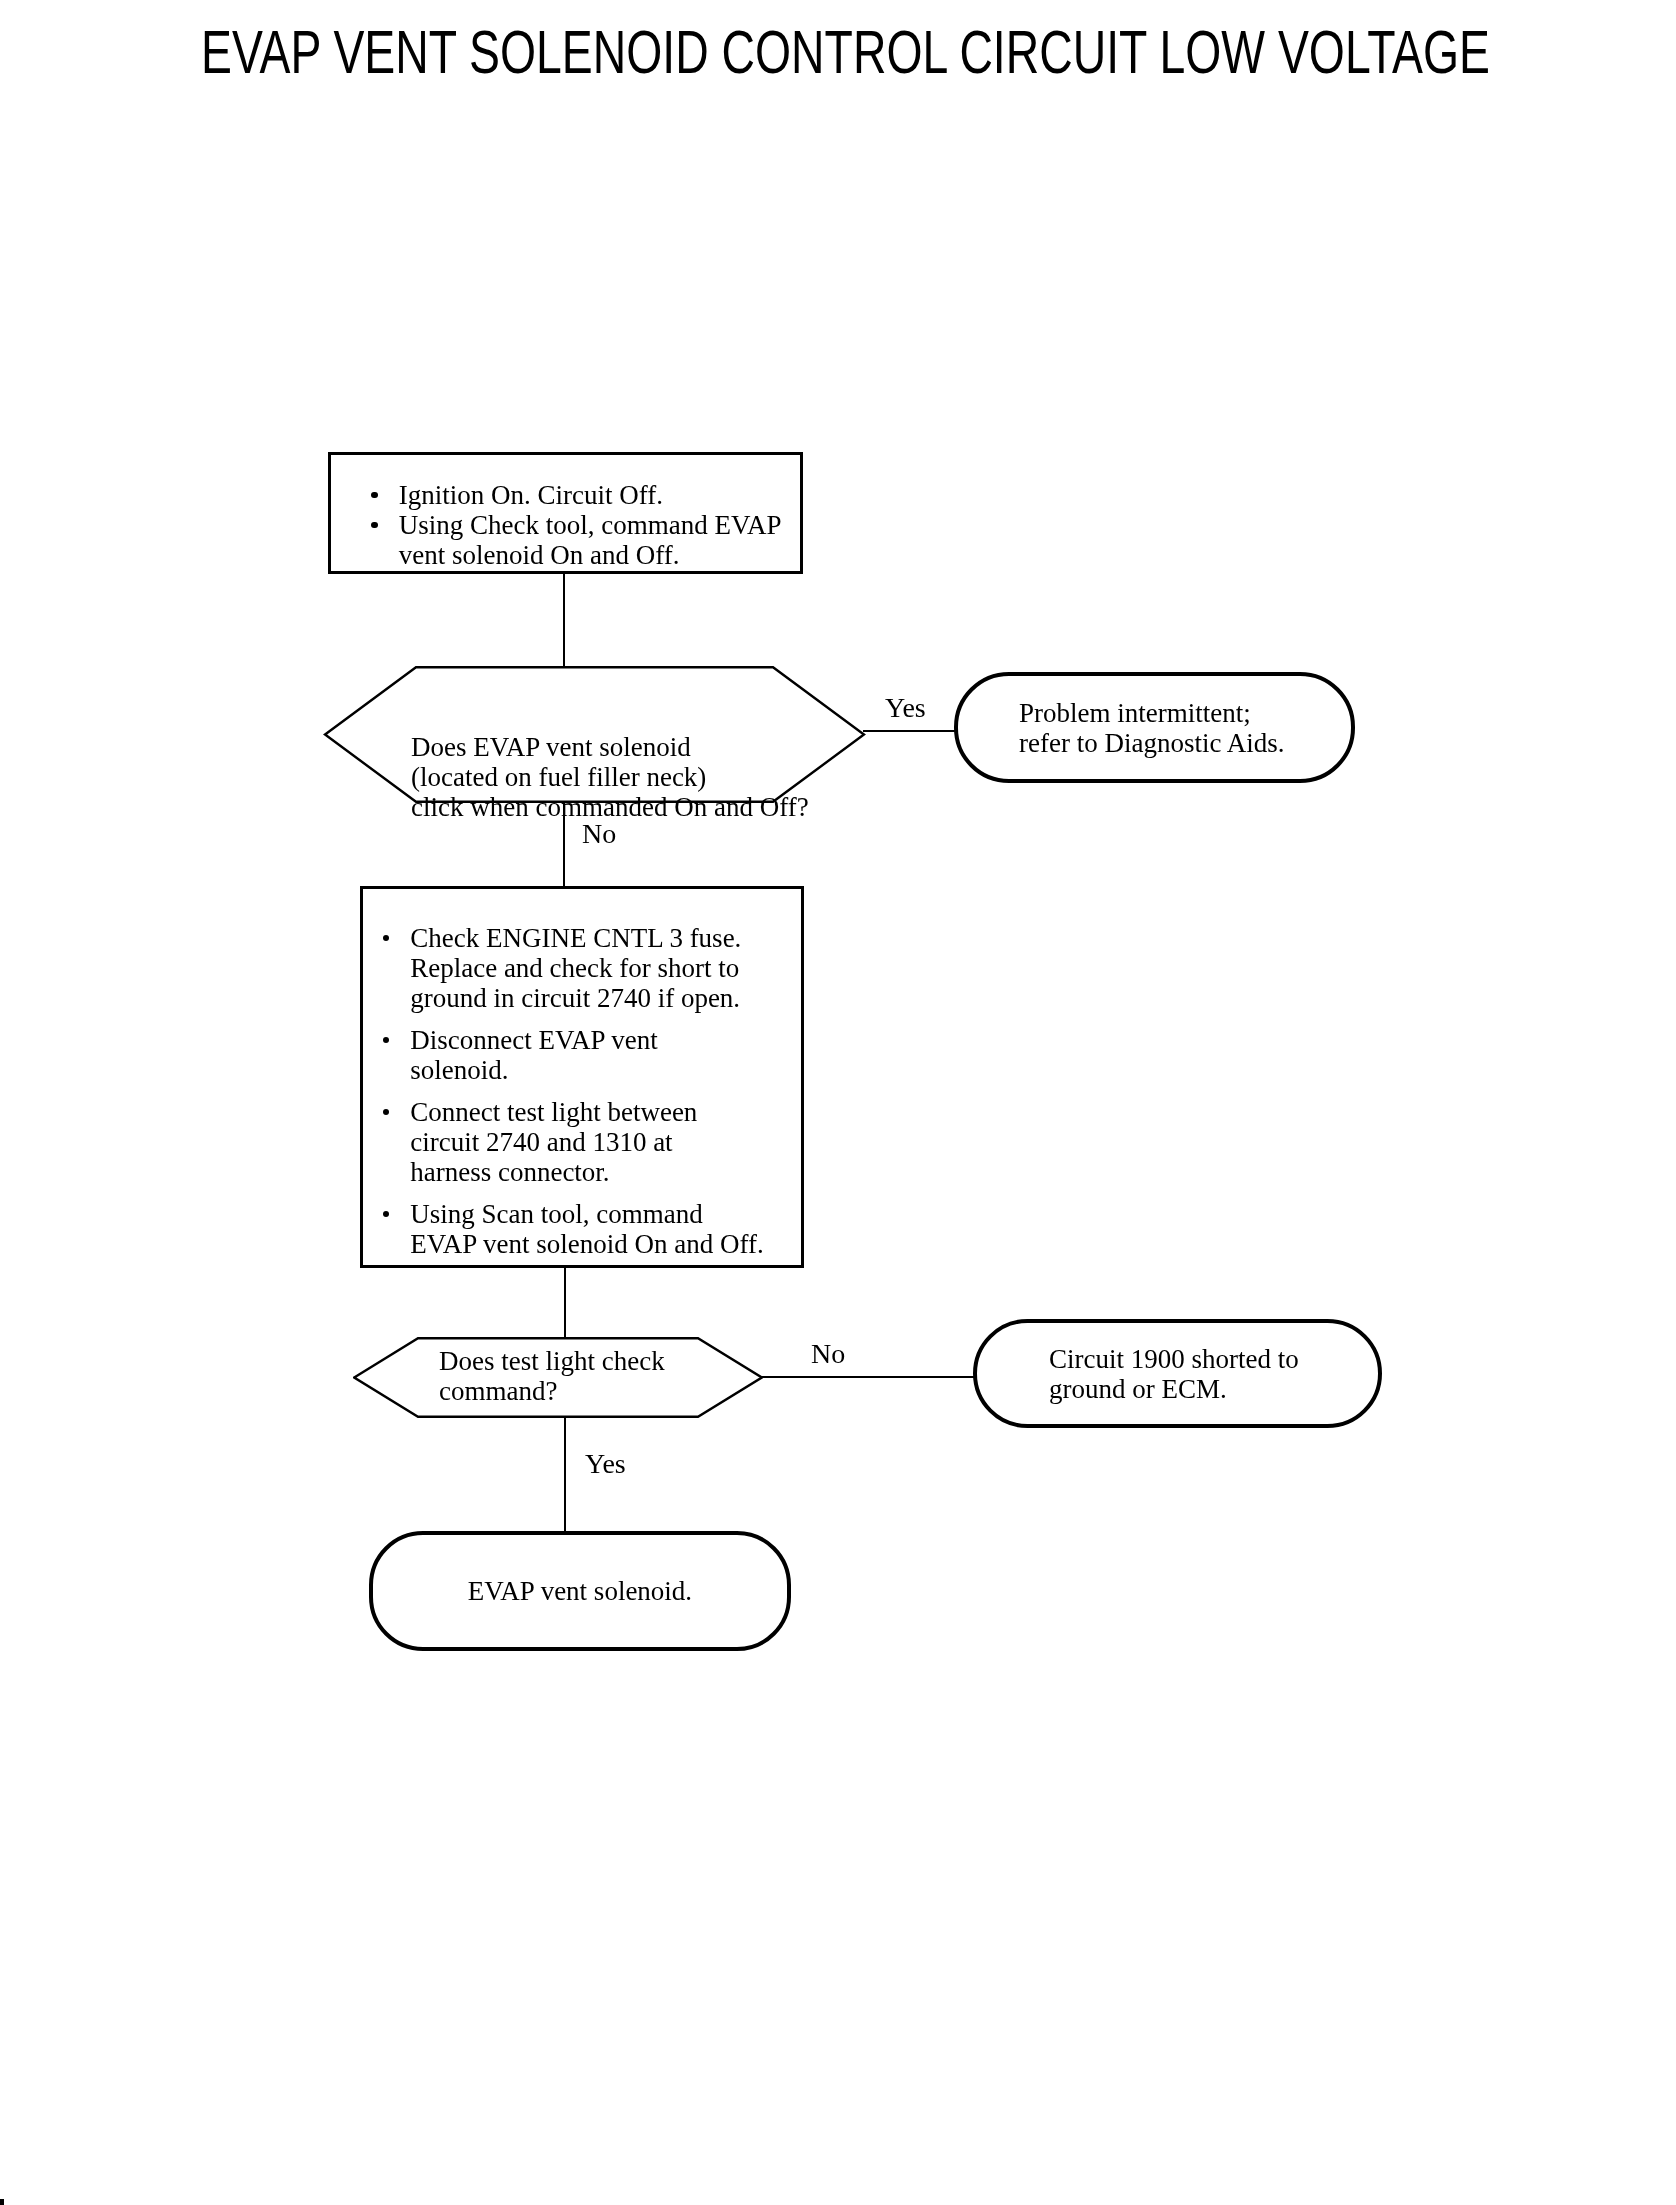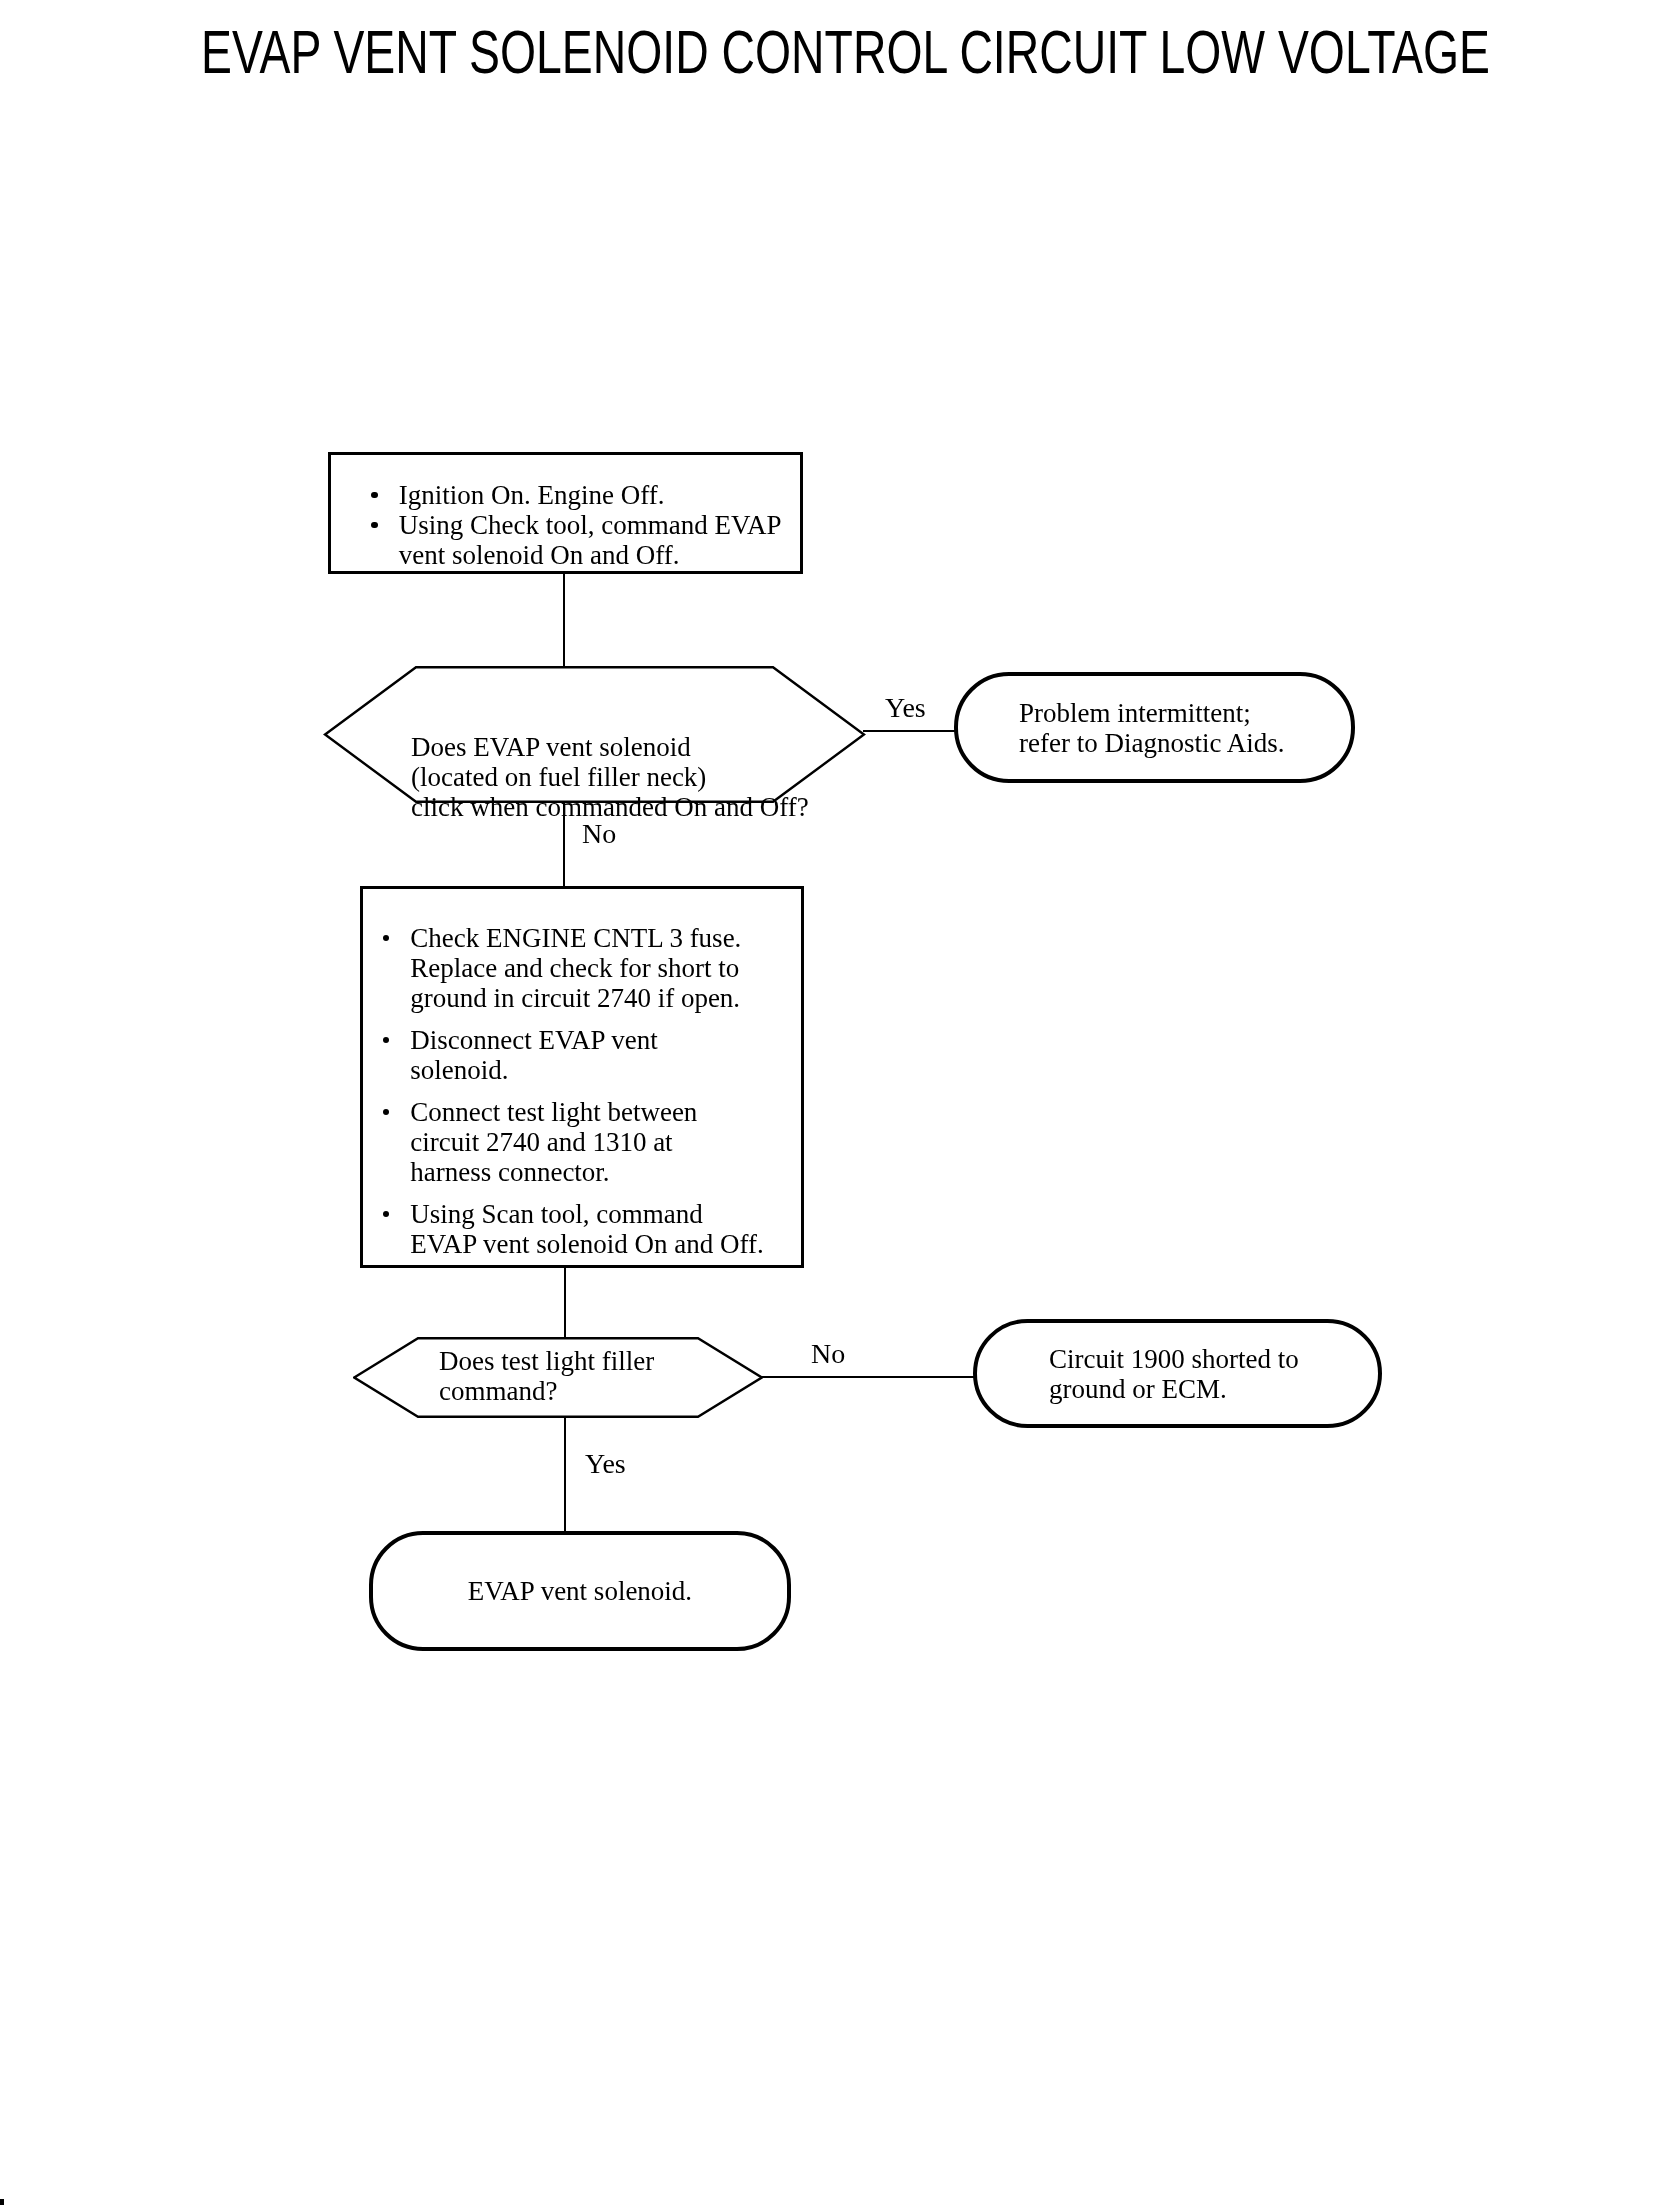--- a/index.html
+++ b/index.html
@@ -113,21 +113,21 @@
 </head>
 <body>
 
 <div class="page">
 
   <div class="title">EVAP VENT SOLENOID CONTROL CIRCUIT LOW VOLTAGE</div>
 
   <div class="process-box box-step1">
     <div class="bullet-item">
       <span class="bullet-dot"></span>
-      <div class="node-text">Ignition On. Engine Off.</div>
+      <div class="node-text">Ignition On. Circuit Off.</div>
     </div>
     <div class="bullet-item">
       <span class="bullet-dot"></span>
       <div class="node-text">Using Check tool, command EVAP
 vent solenoid On and Off.</div>
     </div>
   </div>
 
   <div class="connector" style="left:563px; top:573px; width:2.4px; height:95px;"></div>
 
@@ -177,21 +177,21 @@
 EVAP vent solenoid On and Off.</div>
     </div>
   </div>
 
   <div class="connector" style="left:564px; top:1267px; width:2.4px; height:71px;"></div>
 
   <div class="hex-wrap" style="left:353px; top:1337px; width:410px; height:81px;">
     <svg width="410" height="81" viewBox="0 0 675 133">
       <polygon points="2,66.5 107,2 568,2 673,66.5 568,131 107,131" fill="#ffffff" stroke="#000000" stroke-width="4"></polygon>
     </svg>
-    <div class="hex-text node-text" style="left:86px; top:8.5px;">Does test light filler
+    <div class="hex-text node-text" style="left:86px; top:8.5px;">Does test light check
 command?</div>
   </div>
 
   <div class="branch-label" style="left:811px; top:1339px;">No</div>
 
   <div class="connector" style="left:761px; top:1376px; width:213px; height:2.4px;"></div>
 
   <div class="stadium stadium-circuit">
     <div class="node-text">Circuit 1900 shorted to
 ground or ECM.</div>

